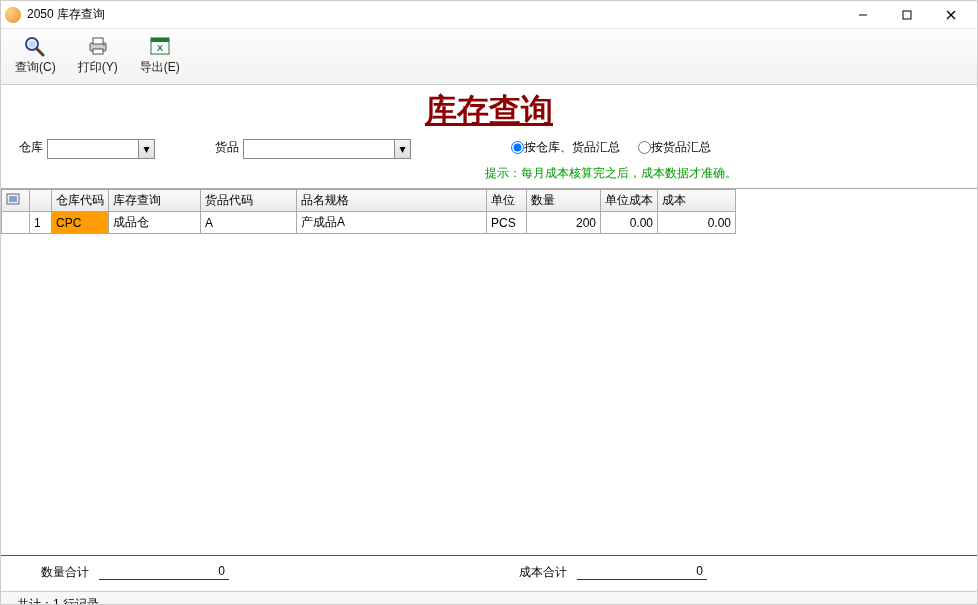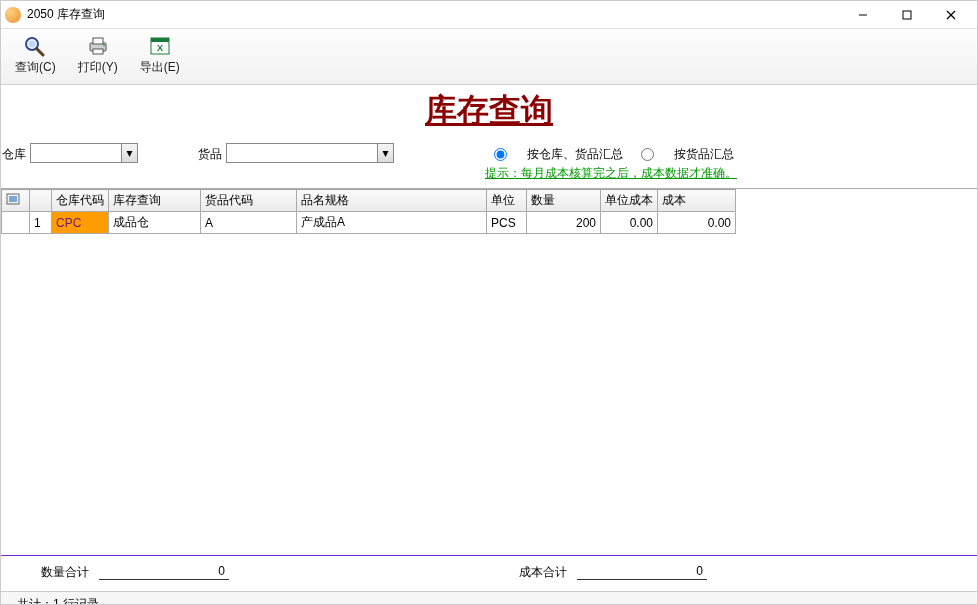--- a/index.html
+++ b/index.html
@@ -58,22 +58,22 @@
     }
     .page-title .pt-text {
       font-family: "SimSun", serif;
       font-size: 32px;
       font-weight: bold;
       color: #8b0000;
       text-decoration: underline;
     }
     .filter-row {
       display: flex;
-      align-items: flex-end;
-      padding: 0 18px 2px 1px;
+      align-items: flex-start;
+      padding: 0 18px 2px 18px;
       height: 26px;
     }
     .filter-row .lbl { margin-right: 4px; }
     .filter-row .combo {
       display: inline-flex;
       border: 1px solid #888;
       background: #fff;
       height: 20px;
       align-items: center;
     }
@@ -85,28 +85,28 @@
       width: 16px; height: 18px;
       border-left: 1px solid #888;
       display: flex; align-items: center; justify-content: center;
       background: linear-gradient(#f5f5f5,#ddd);
       cursor: pointer;
     }
     .filter-row .radio-group {
       margin-left: 100px;
       display: flex; align-items: center; gap: 18px;
     }
-    .filter-row .radio-item { display: flex; align-items: center; gap: 20px; cursor: pointer; }
+    .filter-row .radio-item { display: flex; align-items: center; gap: 0; cursor: pointer; }
     .hint-row {
       text-align: right;
       padding: 0 240px 6px 0;
       color: #009900;
       font-size: 12px;
     }
-    .hint-row .hint-inner { display: inline-block; text-align: left; text-decoration: underline; }
+    .hint-row .hint-inner { display: inline-block; text-align: left; }
     .table-wrap {
       border-top: 1px solid #aaa;
       border-bottom: 1px solid #6d28d9;
       height: 368px;
       overflow: hidden;
       background: #fff;
     }
     table.grid {
       border-collapse: collapse;
       table-layout: fixed;
@@ -118,21 +118,21 @@
       height: 22px;
       text-align: left;
       overflow: hidden;
       white-space: nowrap;
     }
     table.grid th {
       background: linear-gradient(#fafafa,#eaeaea);
       font-weight: normal;
     }
     table.grid .num { text-align: right; margin-left: 32px; }
-    table.grid .hl { background: #ff9c00; color: #701a75; }
+    table.grid .hl { background: #ff9c00; color: #000000; }
     .sel-col { width: 28px; text-align: center; }
     .rownum-col { width: 22px; text-align: center; }
     .summary-row {
       display: flex;
       align-items: flex-start;
       padding: 8px 40px 10px 40px;
       gap: 10px;
     }
     .summary-row .slabel { }
     .summary-row .sval {

